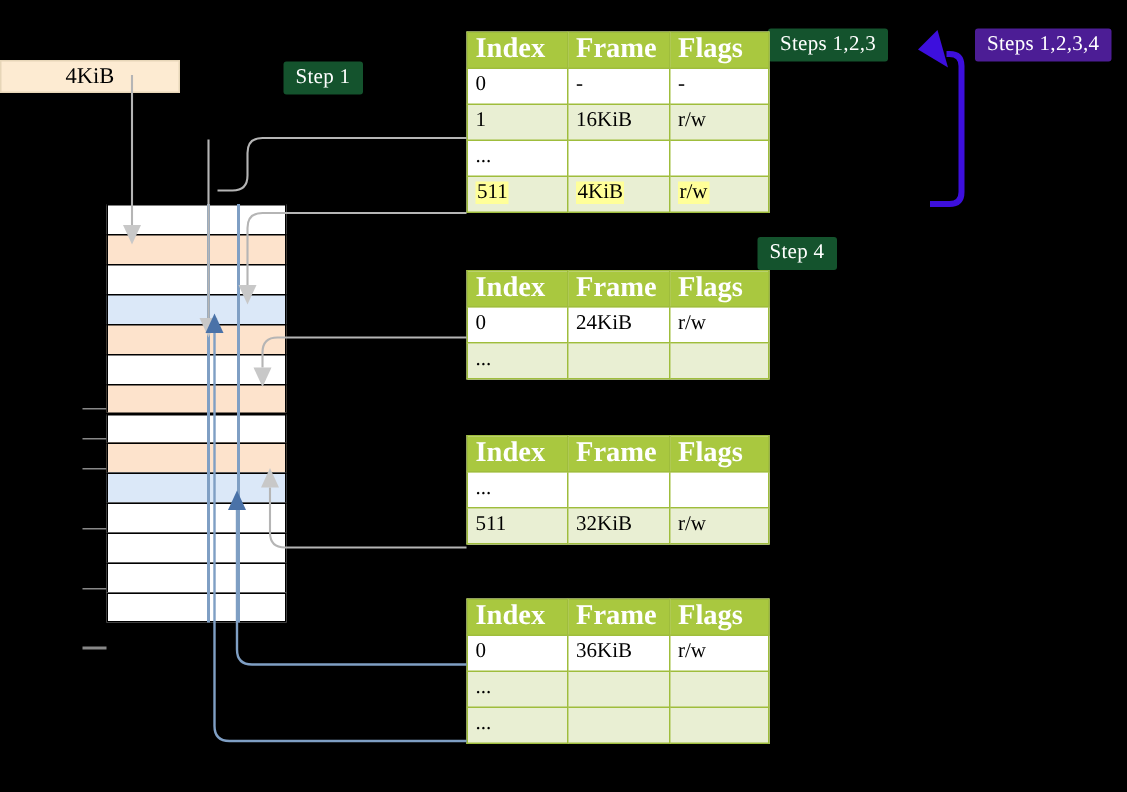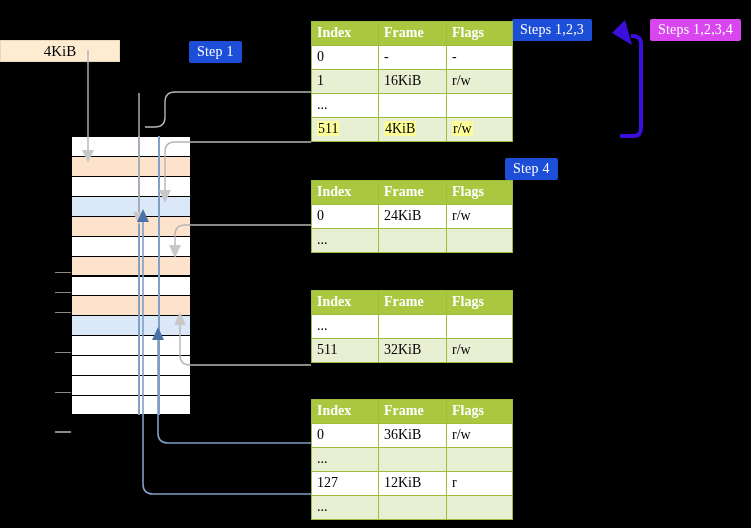--- a/index.html
+++ b/index.html
@@ -20,22 +20,22 @@
     position: absolute;
     color: #ffffff;
     font-family: "Liberation Serif", "DejaVu Serif", serif;
     font-size: 14px;
     line-height: 15px;
     padding: 3px 8px 4px 8px;
     white-space: nowrap;
     border-radius: 2px;
     letter-spacing: 0.2px;
   }
-  .badge-red { background: #1d4ed8; }
-  .badge-blue { background: #d946ef; }
+  .badge-red { background: #14532d; }
+  .badge-blue { background: #4c1d95; }
 
   
   .sizebox {
     position: absolute;
     background: #fdebd2;
     border: 1px solid #e7d6b8;
     color: #000000;
     font-size: 15px;
     text-align: center;
     line-height: 20px;
@@ -51,21 +51,21 @@
     font-size: 14px;
     table-layout: fixed;
   }
   .ptable th {
     background: #a9c83f;
     color: #ffffff;
     font-weight: bold;
     text-align: left;
     padding: 2px 5px 3px 5px;
     border: 1px solid #9fbd3c;
-    font-size: 14px;
+    font-size: 19px;
     line-height: 18px;
   }
   .ptable td {
     border: 1px solid #9fbd3c;
     padding: 2px 5px 3px 5px;
     color: #000000;
     line-height: 18px;
     height: 18px;
     background: #ffffff;
     vertical-align: top;
@@ -250,25 +250,20 @@
       <tr>
         <td class="col-index"><span class="cellv">0</span></td>
         <td class="col-frame"><span class="cellv">36KiB</span></td>
         <td class="col-flags"><span class="cellv">r/w</span></td>
       </tr>
       <tr class="alt">
         <td class="col-index"><span class="cellv">...</span></td>
         <td class="col-frame"><span class="cellv" style="background: transparent;"></span></td>
         <td class="col-flags"><span class="cellv" style="background: transparent;"></span></td>
       </tr>
-      <tr>
-        <td class="col-index"><span class="cellv">127</span></td>
-        <td class="col-frame"><span class="cellv">12KiB</span></td>
-        <td class="col-flags"><span class="cellv">r</span></td>
-      </tr>
       <tr class="alt">
         <td class="col-index"><span class="cellv">...</span></td>
         <td class="col-frame"><span class="cellv" style="background: transparent;"></span></td>
         <td class="col-flags"><span class="cellv" style="background: transparent;"></span></td>
       </tr>
     </tbody>
   </table>
 
 <svg id="wires" viewBox="0 0 751 528" xmlns="http://www.w3.org/2000/svg">
 

